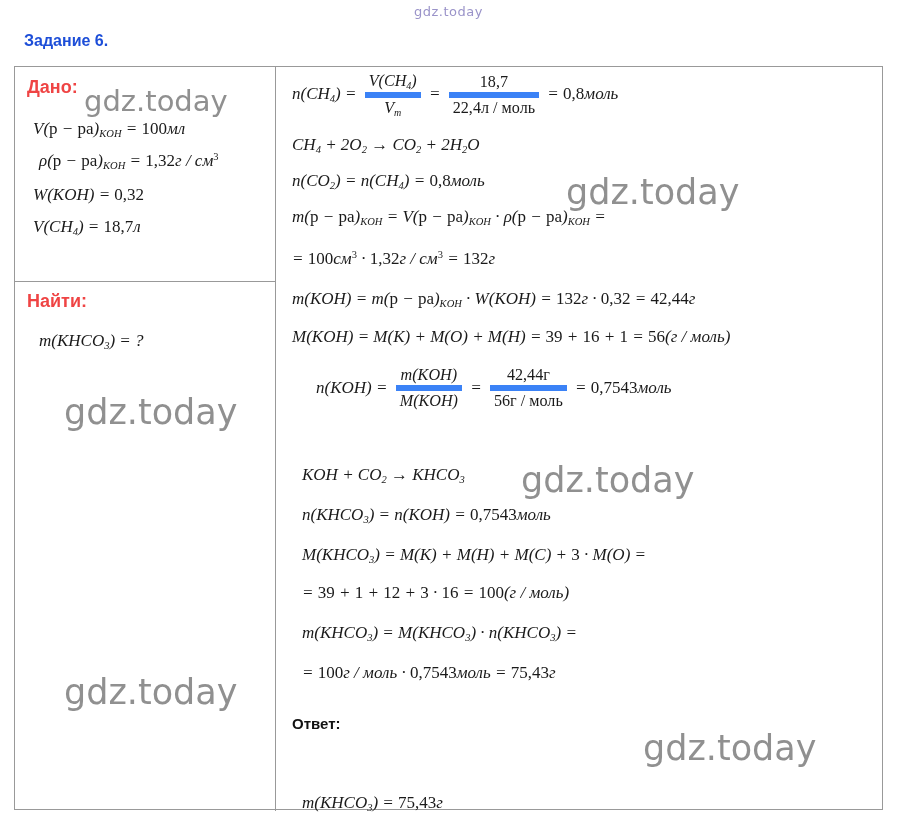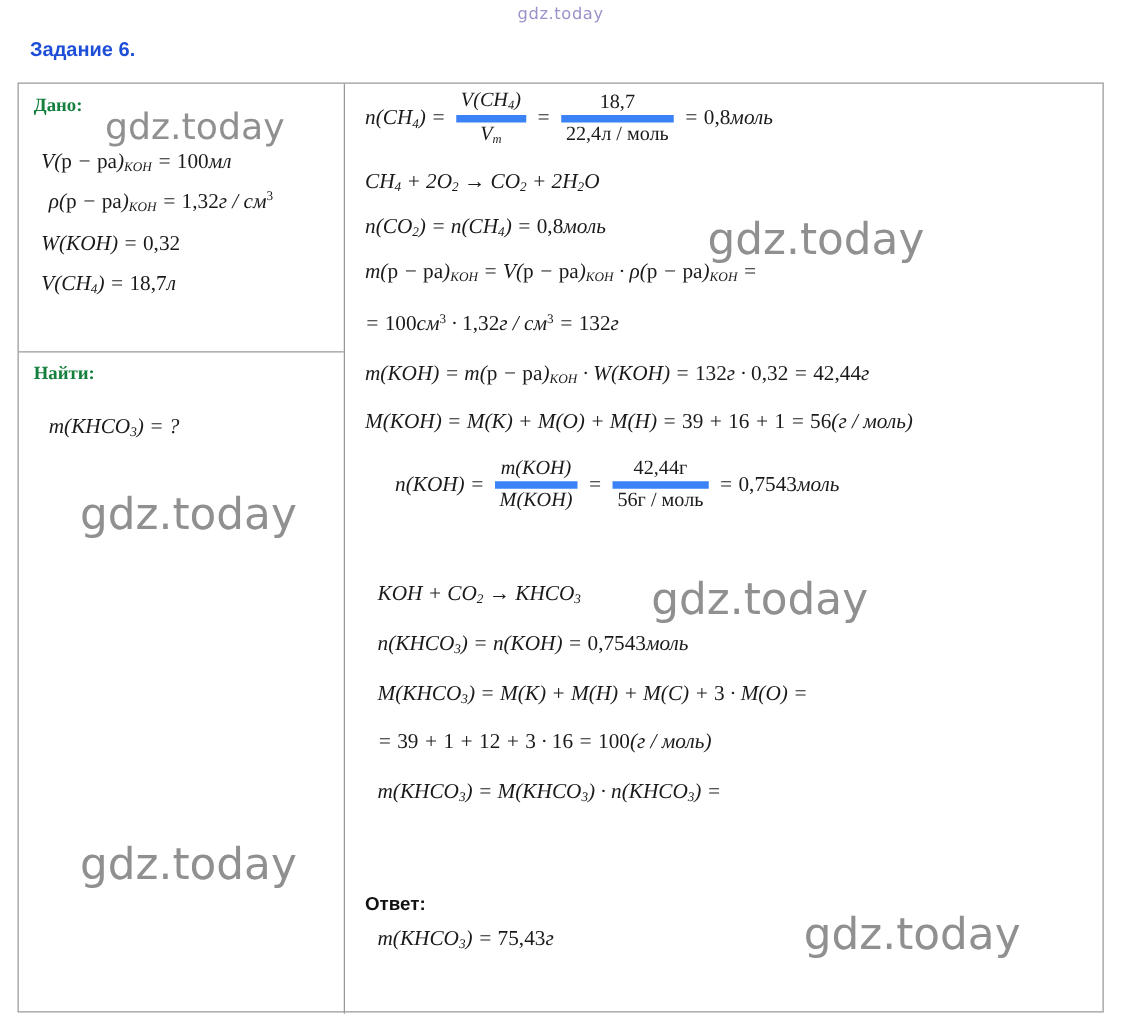--- a/index.html
+++ b/index.html
@@ -59,24 +59,24 @@
   }
   .hline {
     position: absolute;
     top: 214px;
     left: 0;
     width: 260px;
     height: 1px;
     background: #999;
   }
   .cell-label {
-    font-family: Liberation Serif, serif;
+    font-family: Liberation Sans, sans-serif;
     font-weight: bold;
-    font-size: 15px;
-    color: #15803d;
+    font-size: 18px;
+    color: #ef4444;
   }
   .given-label { position: absolute; top: 10px; left: 12px; }
   .find-label { position: absolute; top: 224px; left: 12px; }
 
   .math {
     font-family: "Liberation Serif", serif;
     font-style: italic;
     font-size: 17px;
     color: #1a1a1a;
     white-space: nowrap;
@@ -141,21 +141,21 @@
 
   .answer-label {
     position: absolute;
     top: 648px;
     left: 16px;
     font-family: "Liberation Sans", sans-serif;
     font-weight: bold;
     font-size: 15px;
     color: #111;
   }
-  .answer-line { top: 674px; }
+  .answer-line { top: 726px; }
 
   .right-col {
     position: absolute;
     top: 0;
     left: 261px;
     width: 607px;
     height: 744px;
   }
 
   
@@ -264,20 +264,23 @@
       </div>
 
       <div class="math rc r13" style="left:26px;">
         = <span class="upr">39</span> + <span class="upr">1</span> + <span class="upr">12</span> + <span class="upr">3</span> · <span class="upr">16</span> = <span class="upr">100</span>(г / моль)
       </div>
 
       <div class="math rc r14" style="left:26px;">
         m(KHCO<sub>3</sub>) = M(KHCO<sub>3</sub>) · n(KHCO<sub>3</sub>) =
       </div>
 
+      <div class="math rc r15" style="left:26px;">
+        = <span class="upr">100</span>г / моль · <span class="upr">0,7543</span>моль = <span class="upr">75,43</span>г
+      </div>
 
       <div class="answer-label">Ответ:</div>
 
       <div class="math rc answer-line" style="left:26px;">
         m(KHCO<sub>3</sub>) = <span class="upr">75,43</span>г
       </div>
 
     </div>
   </div>
 

